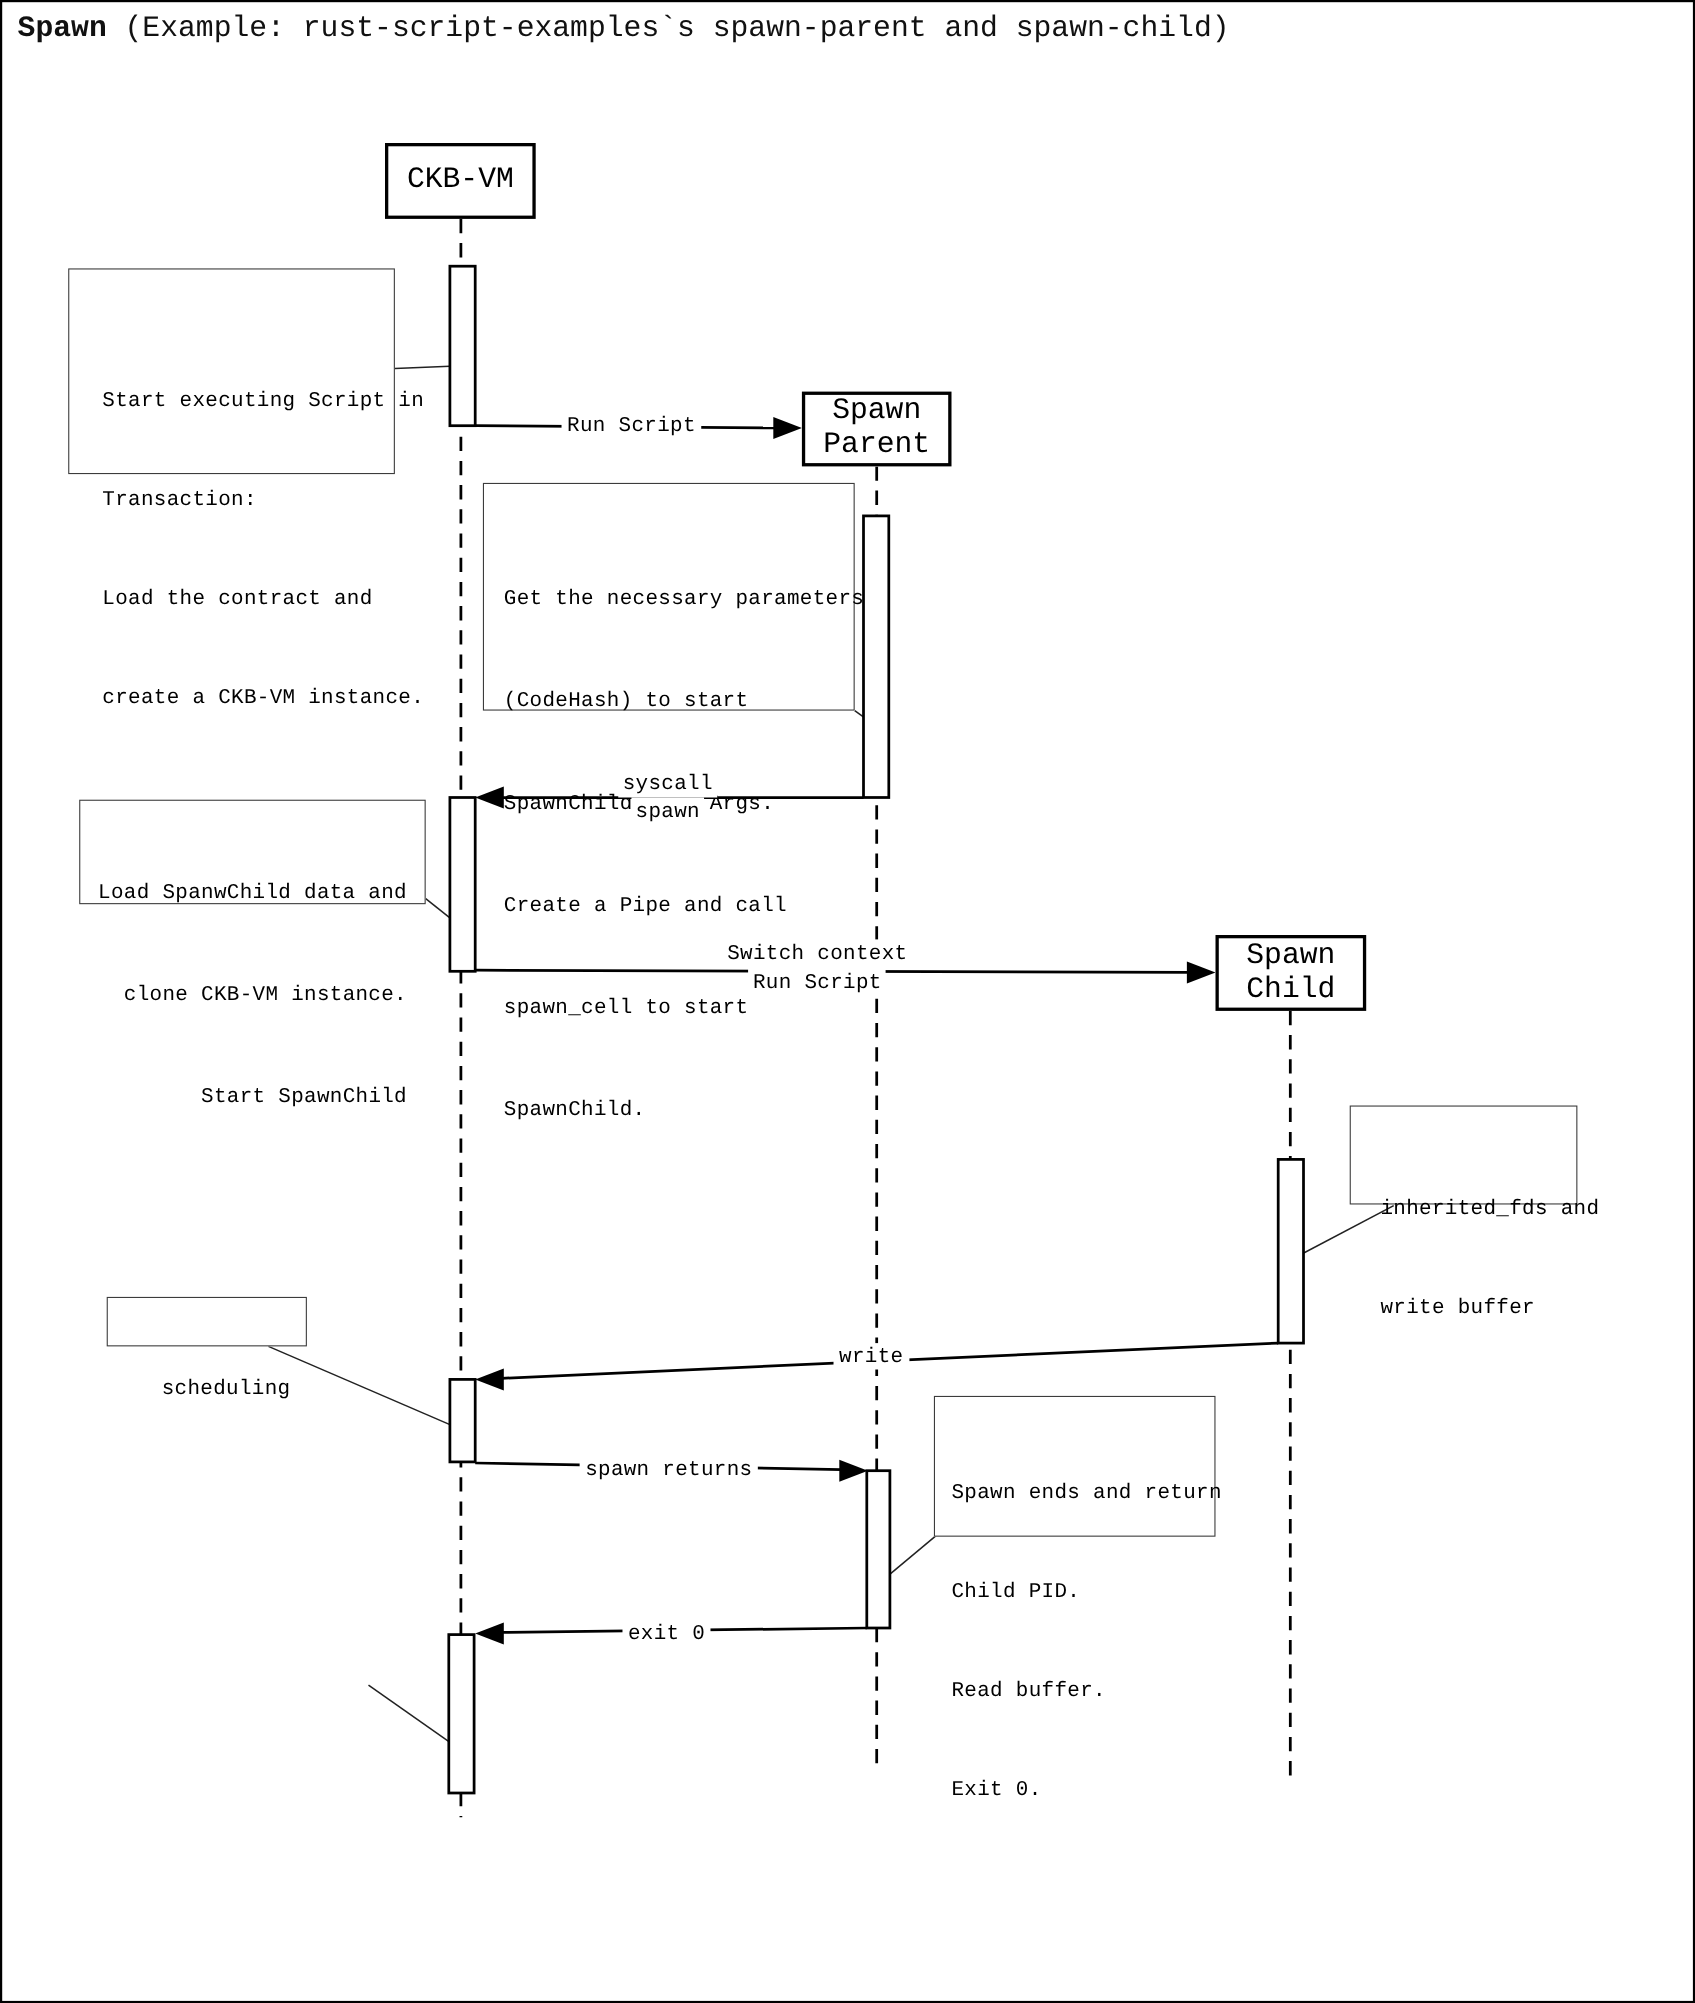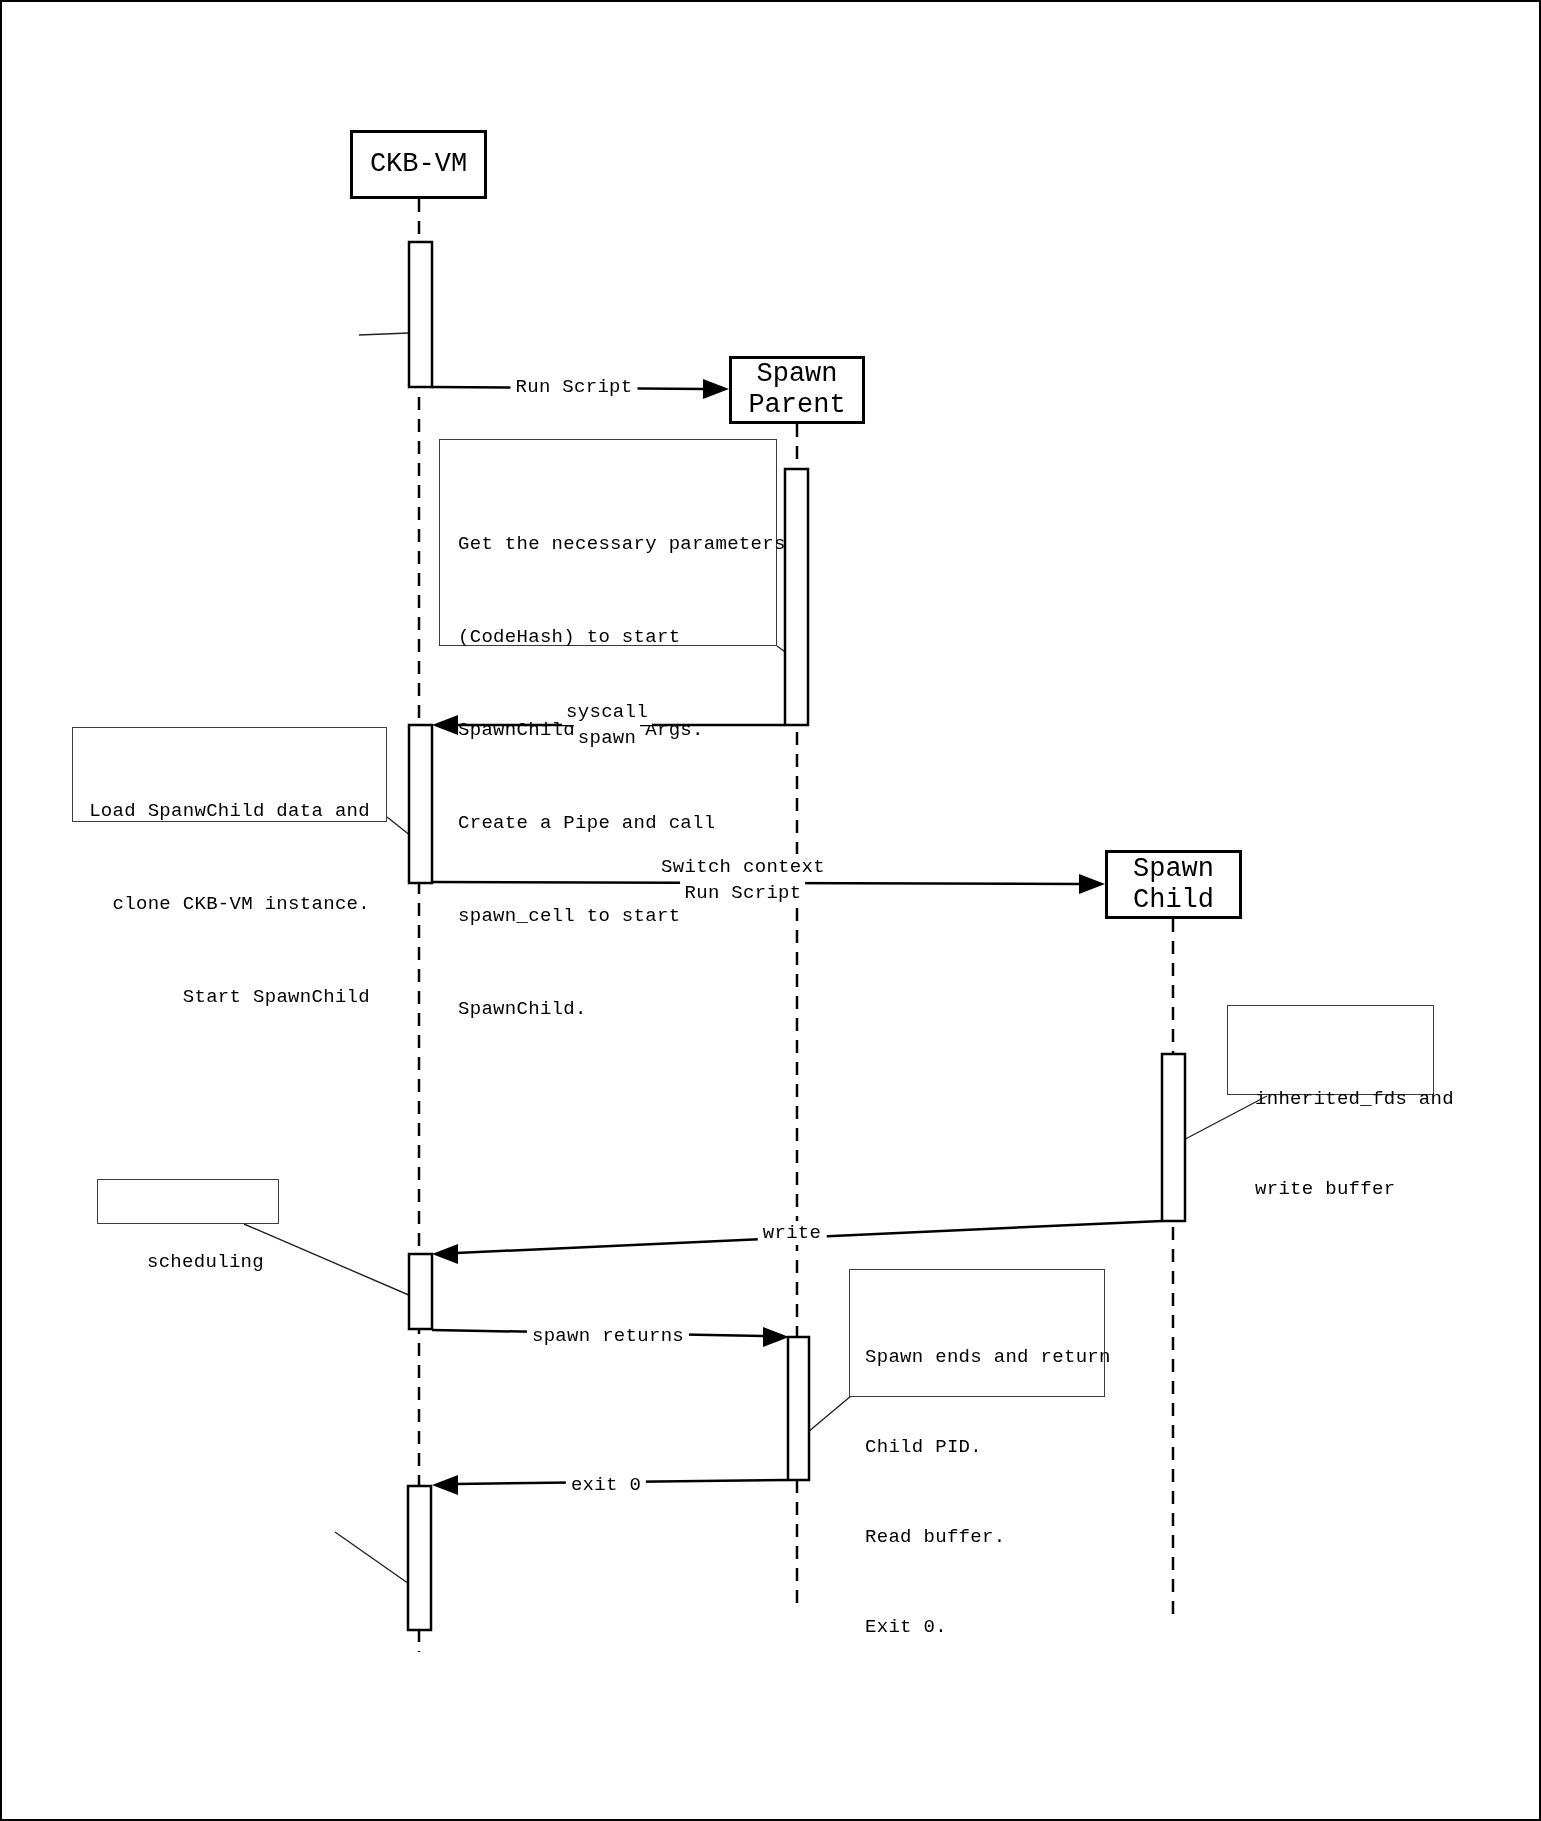--- a/index.html
+++ b/index.html
@@ -39,20 +39,21 @@
     font-size:19px; line-height:26px; white-space:nowrap; text-align:center;
     letter-spacing:0.3px;
   }
   .mlabel2 span { background:#fff; padding:0 4px; display:inline-block; }
 </style>
 </head>
 <body>
 
 <div class="canvas">
 
+  <div class="title"><span class="b">Spawn</span><span> (Example: rust-script-examples`s spawn-parent and spawn-child)</span></div>
 
   <svg class="layer" viewBox="0 0 1541 1821">
 
     <line x1="417" y1="197" x2="417" y2="1650" stroke="#000" stroke-width="2.5" stroke-dasharray="13 9"></line>
     <line x1="795" y1="422" x2="795" y2="1608" stroke="#000" stroke-width="2.5" stroke-dasharray="13 9"></line>
     <line x1="1171" y1="917" x2="1171" y2="1617" stroke="#000" stroke-width="2.5" stroke-dasharray="13 9"></line>
 
     <line x1="357" y1="333" x2="407" y2="331" stroke="#222" stroke-width="1.4"></line>
     <line x1="775" y1="644" x2="793" y2="657" stroke="#222" stroke-width="1.4"></line>
     <line x1="385" y1="815" x2="409" y2="834" stroke="#222" stroke-width="1.4"></line>
@@ -100,20 +101,26 @@
   </div>
   <div class="pbox" style="left:727px; top:354px; width:136px; height:68px;">
     <span>Spawn</span>
     <span>Parent</span>
   </div>
   <div class="pbox" style="left:1103px; top:848px; width:137px; height:69px;">
     <span>Spawn</span>
     <span>Child</span>
   </div>
 
+  <div class="note" style="left:60px; top:242px; width:297px; height:187px; padding:44px 10px 0 30px;">
+    <div>Start executing Script in</div>
+    <div>Transaction:</div>
+    <div>Load the contract and</div>
+    <div>create a CKB-VM instance.</div>
+  </div>
 
   <div class="note" style="left:437px; top:437px; width:338px; height:207px; padding:27px 8px 0 18px; line-height:31px;">
     <div>Get the necessary parameters</div>
     <div>(CodeHash) to start</div>
     <div>SpawnChild from Args.</div>
     <div>Create a Pipe and call</div>
     <div>spawn_cell to start</div>
     <div>SpawnChild.</div>
   </div>
 

